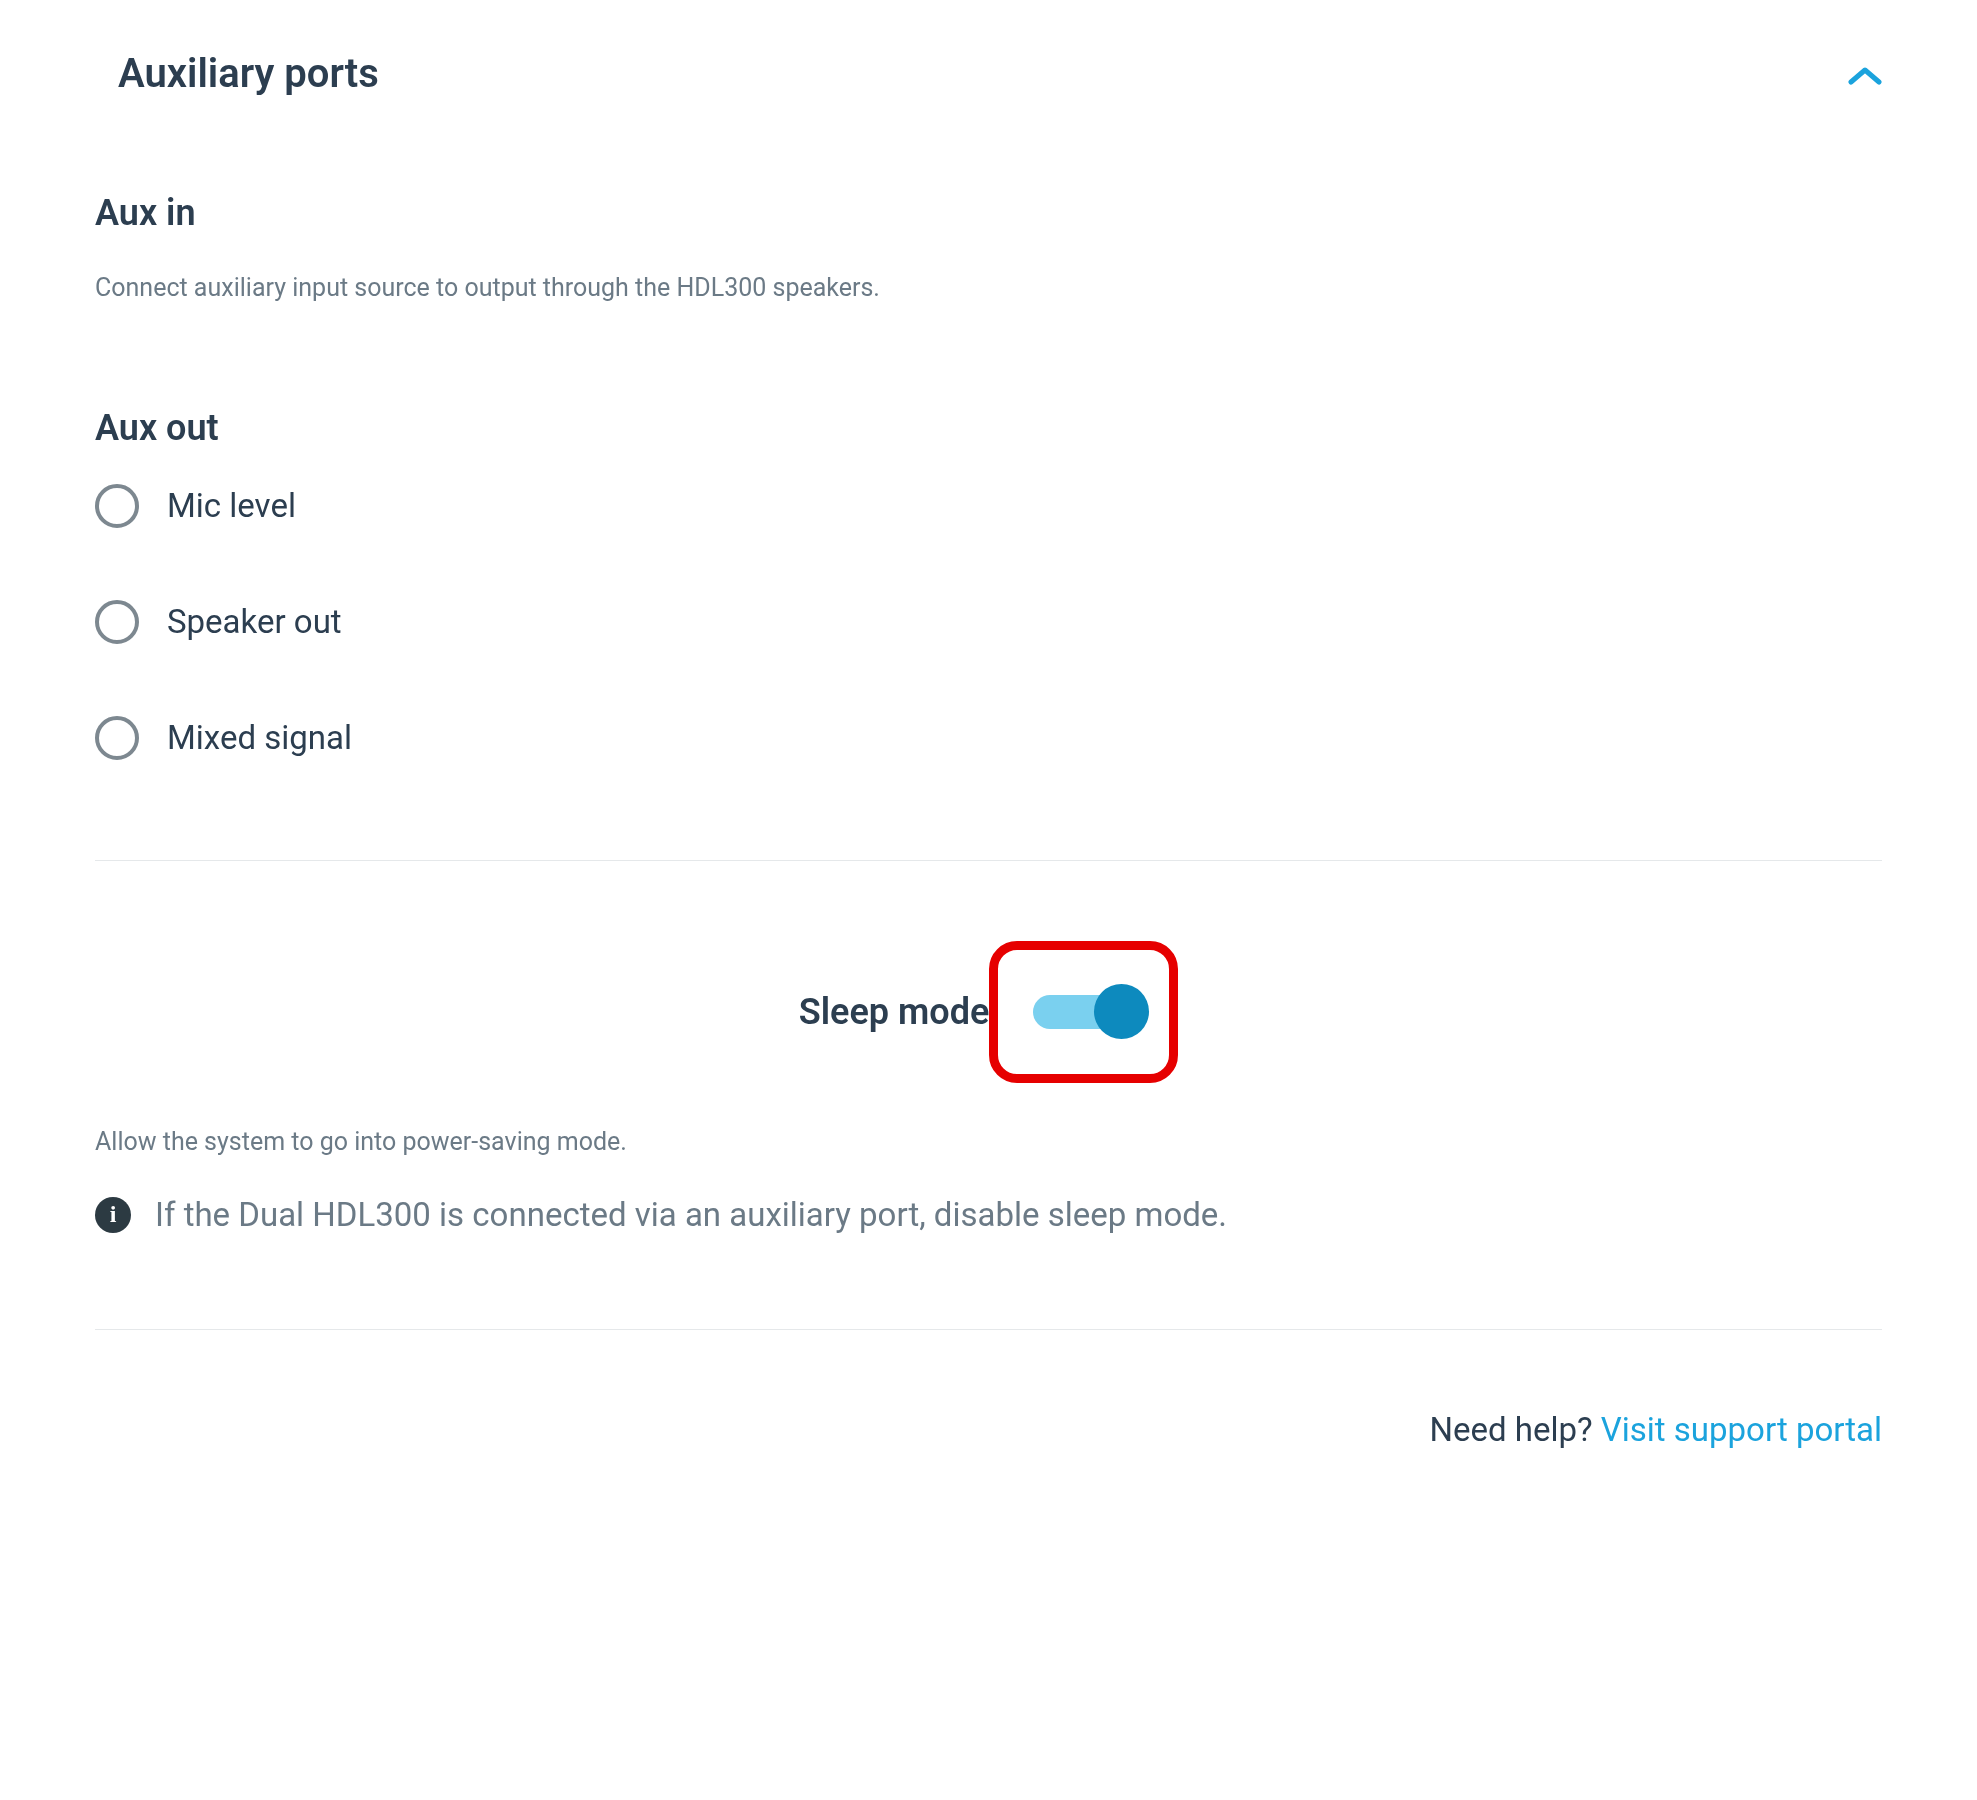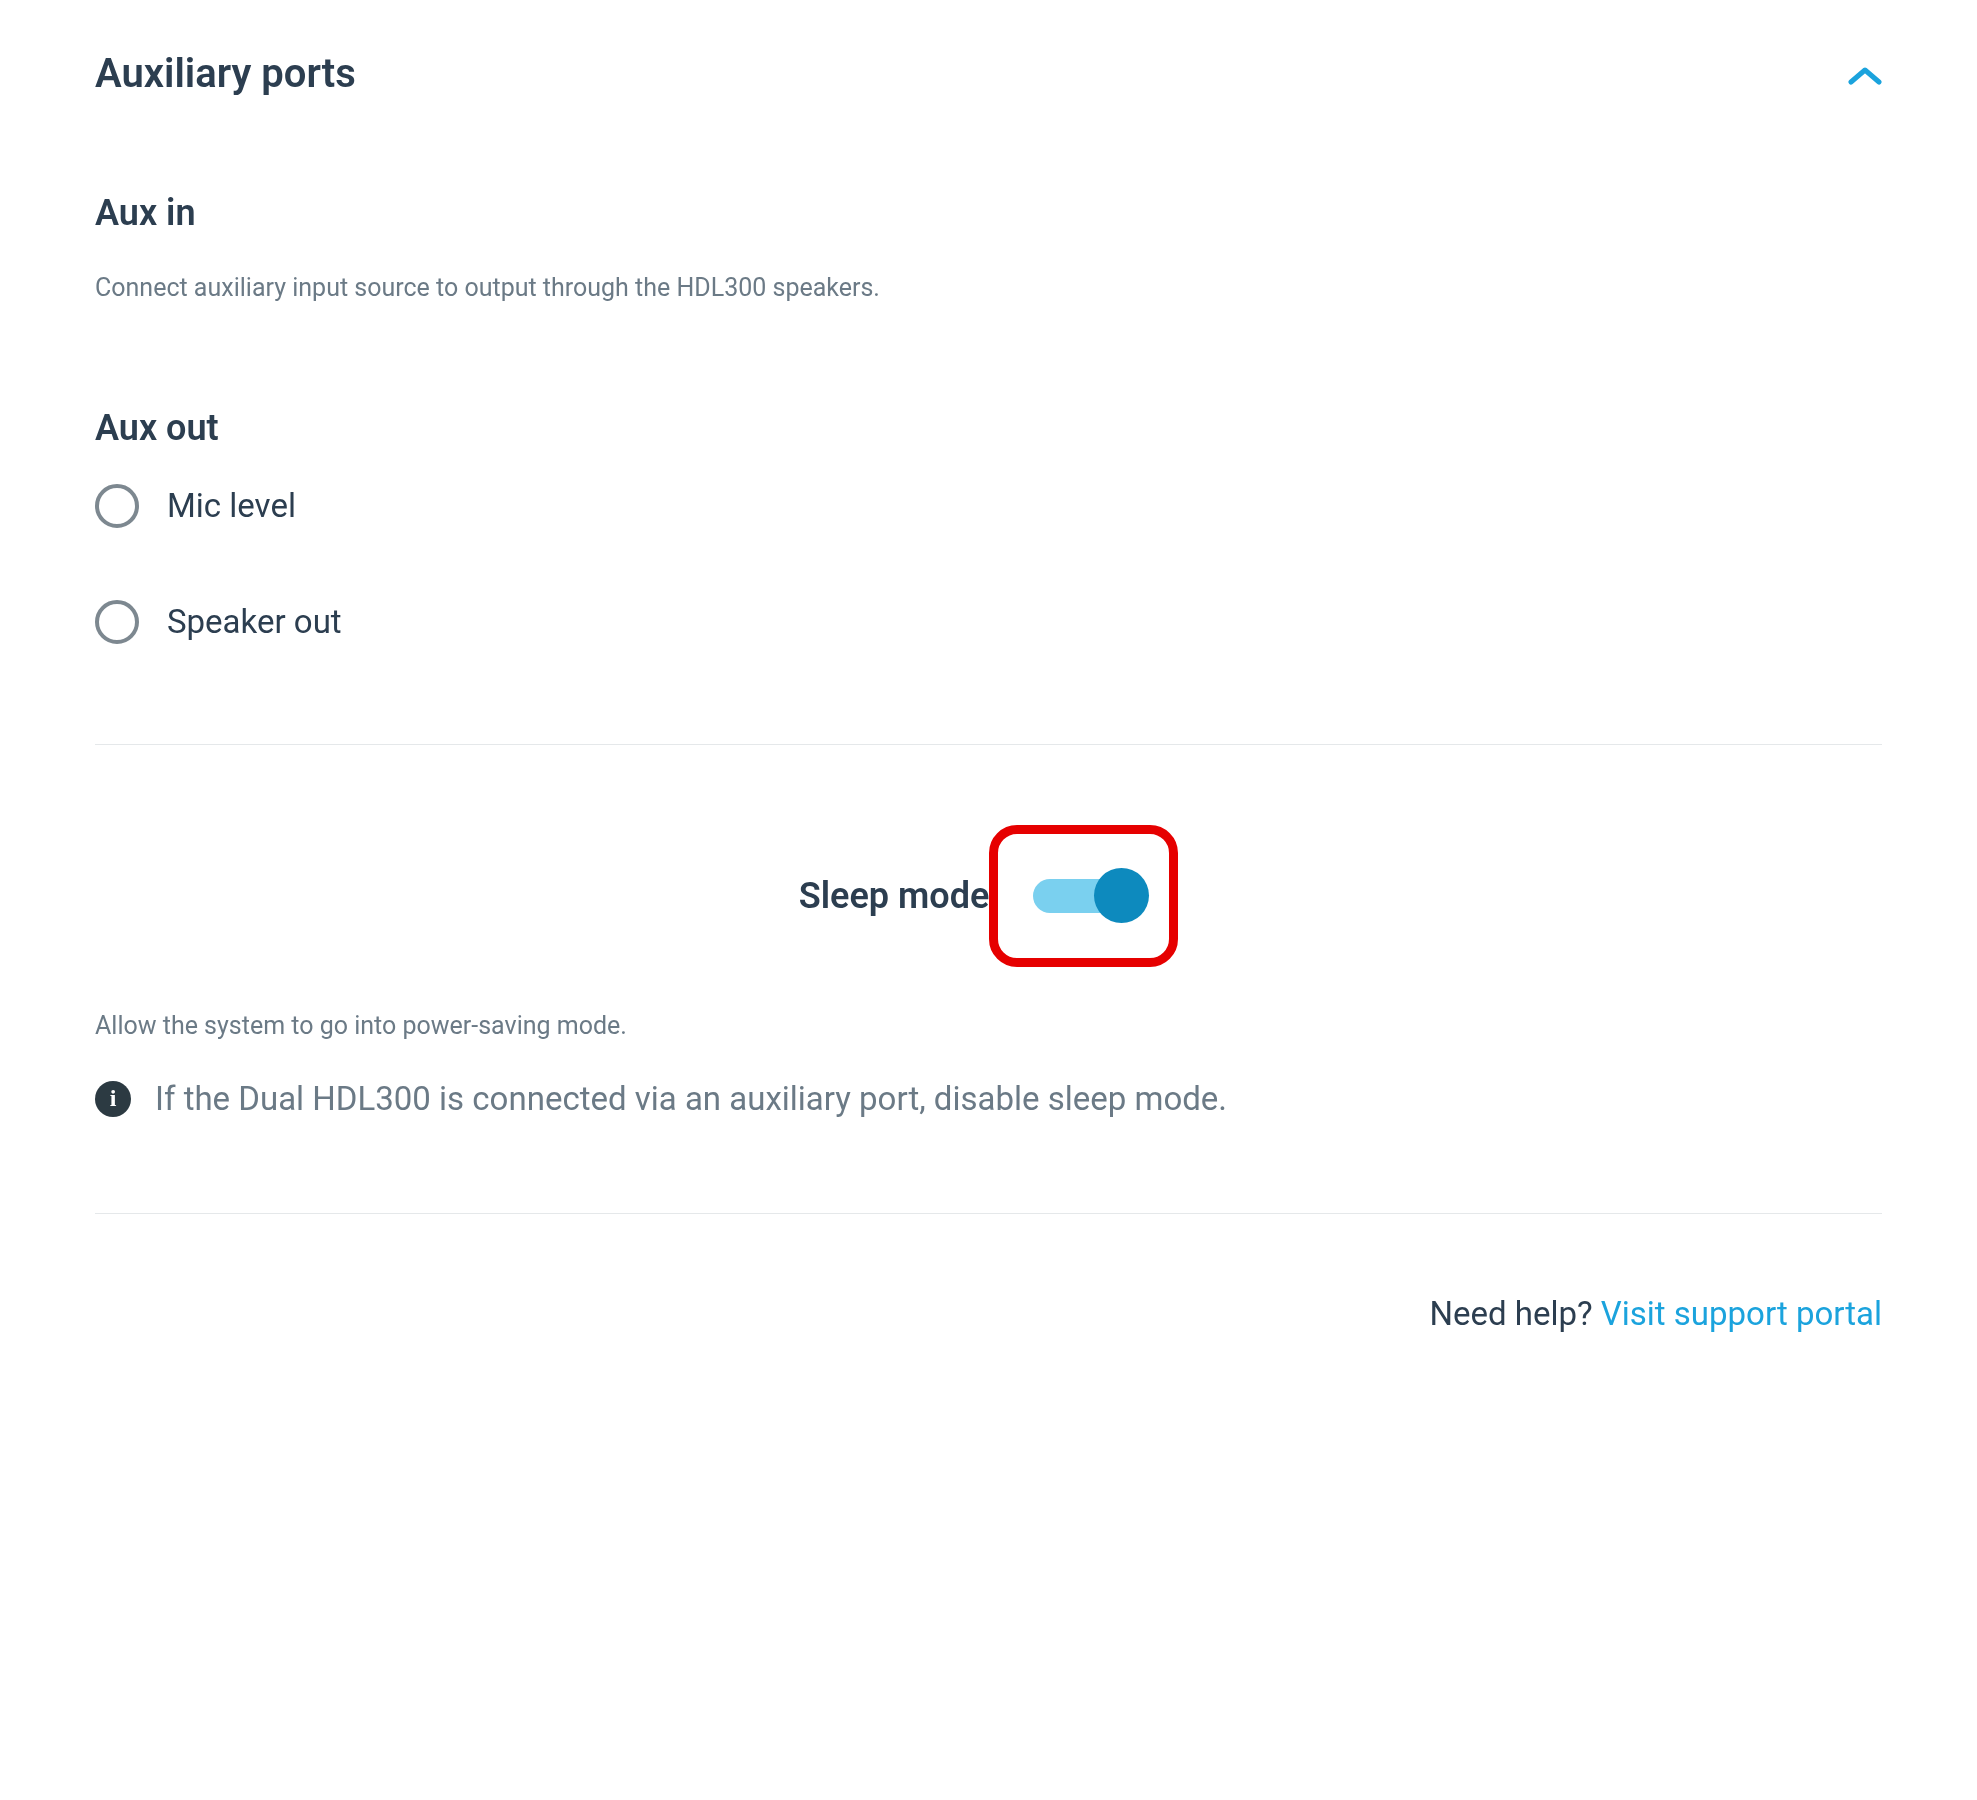--- a/index.html
+++ b/index.html
@@ -17,20 +17,21 @@
     .section-header {
       display: flex;
       justify-content: space-between;
       align-items: center;
       margin-bottom: 95px;
     }
     .section-title {
       font-size: 40px;
       font-weight: 600;
       color: #2c3e50;
+      margin-left: 23px;
     }
     .chevron {
       color: #1ba3dd;
       font-size: 36px;
       cursor: pointer;
       user-select: none;
     }
     .subsection {
       margin-bottom: 100px;
     }
@@ -186,20 +187,24 @@
       <div class="radio-outer"></div>
       <div class="radio-label">Mic level</div>
     </div>
 
 
     <div class="radio-item">
       <div class="radio-outer"></div>
       <div class="radio-label">Speaker out</div>
     </div>
 
+    <div class="radio-item">
+      <div class="radio-outer"></div>
+      <div class="radio-label">Mixed signal</div>
+    </div>
 
   </div>
 </div>
 
 <div class="divider"></div>
 
 <div class="sleep-row">
   <div class="sleep-title">Sleep mode</div>
   <div class="highlight-box">
     <div class="toggle">

